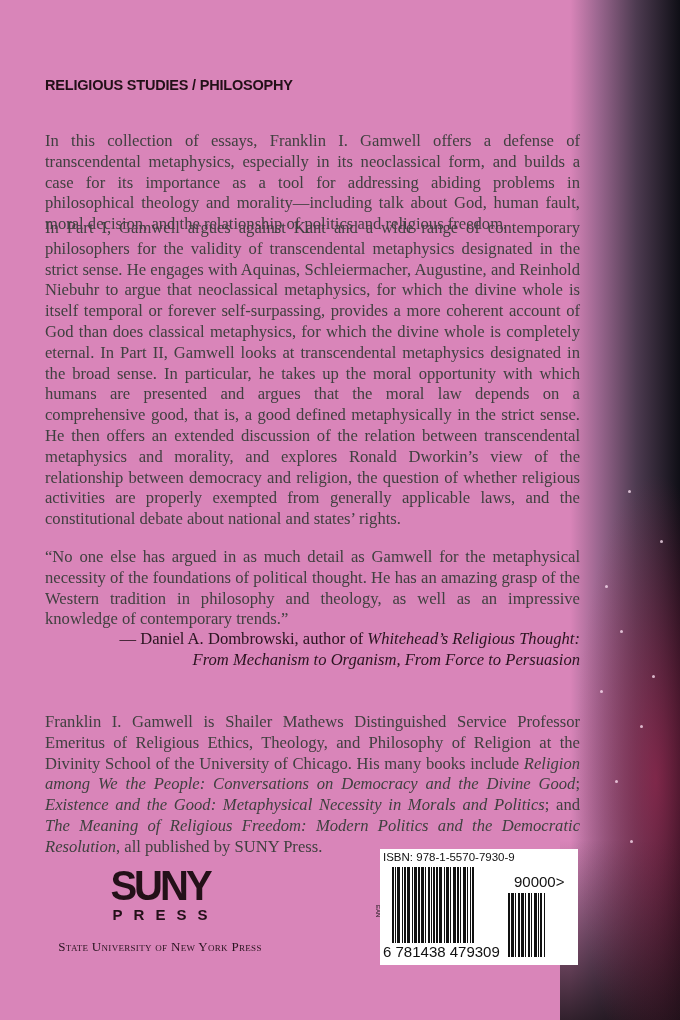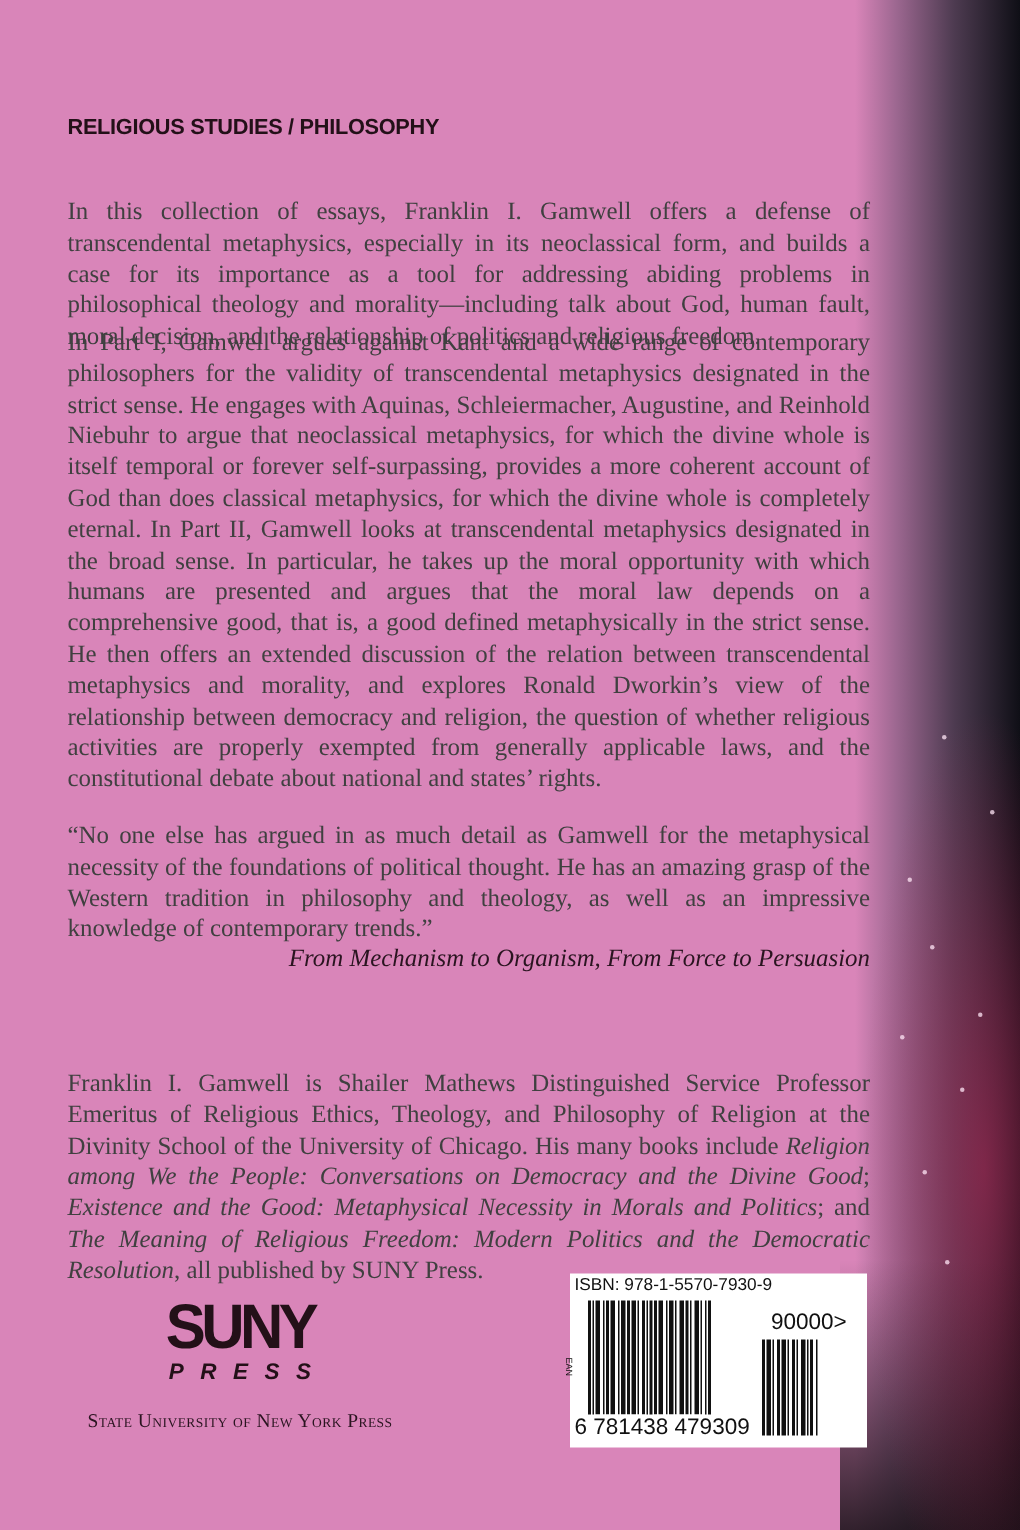--- a/index.html
+++ b/index.html
@@ -49,21 +49,20 @@
   .logo { position: absolute; left: 45px; top: 866px; width: 230px; text-align: center; }
   .suny-word {
     display: block; font-family: "Liberation Sans", "DejaVu Sans", sans-serif;
     font-weight: bold; font-size: 40px; line-height: 38px; letter-spacing: -3px;
     color: #231018; transform: scaleY(1.05);
   }
   .press-word {
     display: block; font-family: "Liberation Sans", "DejaVu Sans", sans-serif;
     font-weight: bold; font-size: 15px; letter-spacing: 11px; margin-top: 2px; padding-left: 11px;
     color: #231018;
-    font-style: italic;
   }
   .publisher-name {
     display: block; margin-top: 16px; font-size: 13px; font-variant: small-caps; letter-spacing: 0.3px; color: #2a1420;
   }
   .publisher-url { display: block; font-size: 13px; font-style: italic; color: #2a1420; margin-top: 1px; }
 
   .barcode-box {
     position: absolute; left: 380px; top: 849px; width: 198px; height: 116px;
     background: #ffffff;
     font-family: "Liberation Sans", "DejaVu Sans", sans-serif; color: #111;
@@ -96,20 +95,21 @@
   <span class="star" style="left:100px;top:120px"></span>
 </div>
 
 <div class="category">RELIGIOUS STUDIES / PHILOSOPHY</div>
 
 <p class="para p1" style="margin:0">In this collection of essays, Franklin I. Gamwell offers a defense of transcendental metaphysics, especially in its neoclassical form, and builds a case for its importance as a tool for addressing abiding problems in philosophical theology and morality—including talk about God, human fault, moral decision, and the relationship of politics and religious freedom.</p>
 <p class="para p2" style="margin:0">In Part I, Gamwell argues against Kant and a wide range of contemporary philosophers for the validity of transcendental metaphysics designated in the strict sense. He engages with Aquinas, Schleiermacher, Augustine, and Reinhold Niebuhr to argue that neoclassical metaphysics, for which the divine whole is itself temporal or forever self-surpassing, provides a more coherent account of God than does classical metaphysics, for which the divine whole is completely eternal. In Part II, Gamwell looks at transcendental metaphysics designated in the broad sense. In particular, he takes up the moral opportunity with which humans are presented and argues that the moral law depends on a comprehensive good, that is, a good defined metaphysically in the strict sense. He then offers an extended discussion of the relation between transcendental metaphysics and morality, and explores Ronald Dworkin’s view of the relationship between democracy and religion, the question of whether religious activities are properly exempted from generally applicable laws, and the constitutional debate about national and states’ rights.</p>
 
 <p class="para p3" style="margin:0">“No one else has argued in as much detail as Gamwell for the metaphysical necessity of the foundations of political thought. He has an amazing grasp of the Western tradition in philosophy and theology, as well as an impressive knowledge of contemporary trends.”</p>
 <div class="attrib">
+  <div><span>— Daniel A. Dombrowski, author of </span><i>Whitehead’s Religious Thought:</i></div>
   <div><i>From Mechanism to Organism, From Force to Persuasion</i></div>
 </div>
 
 <p class="para p4" style="margin:0"><b>Franklin I. Gamwell</b><span> is Shailer Mathews Distinguished Service Professor Emeritus of Religious Ethics, Theology, and Philosophy of Religion at the Divinity School of the University of Chicago. His many books include </span><i>Religion among We the People: Conversations on Democracy and the Divine Good</i><span>; </span><i>Existence and the Good: Metaphysical Necessity in Morals and Politics</i><span>; and </span><i>The Meaning of Religious Freedom: Modern Politics and the Democratic Resolution</i><span>, all published by SUNY Press.</span></p>
 
 <div class="logo">
   <span class="suny-word">SUNY</span>
   <span class="press-word">PRESS</span>
   <span class="publisher-name">State University of New York Press</span>
 </div>

